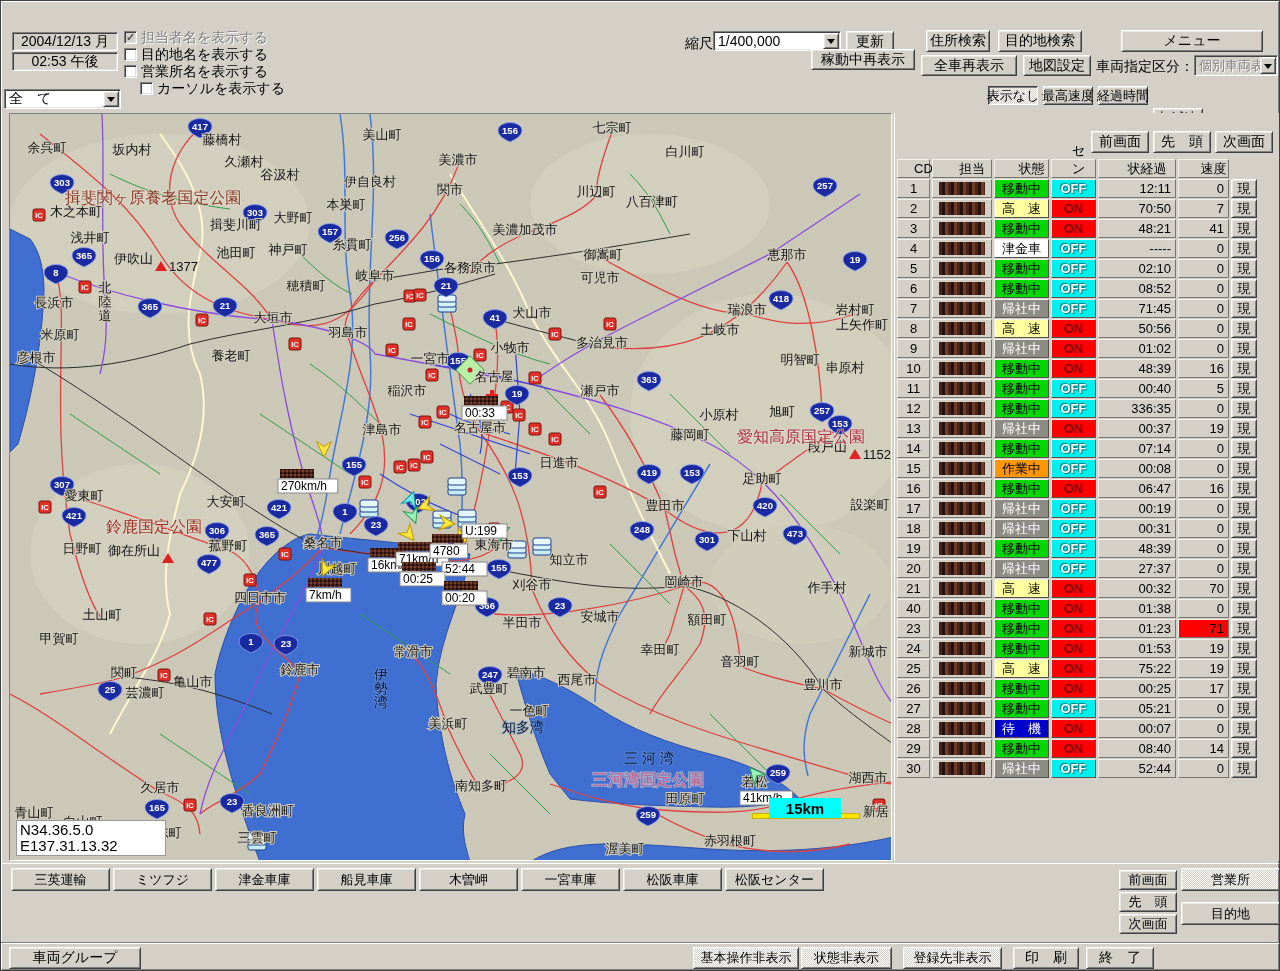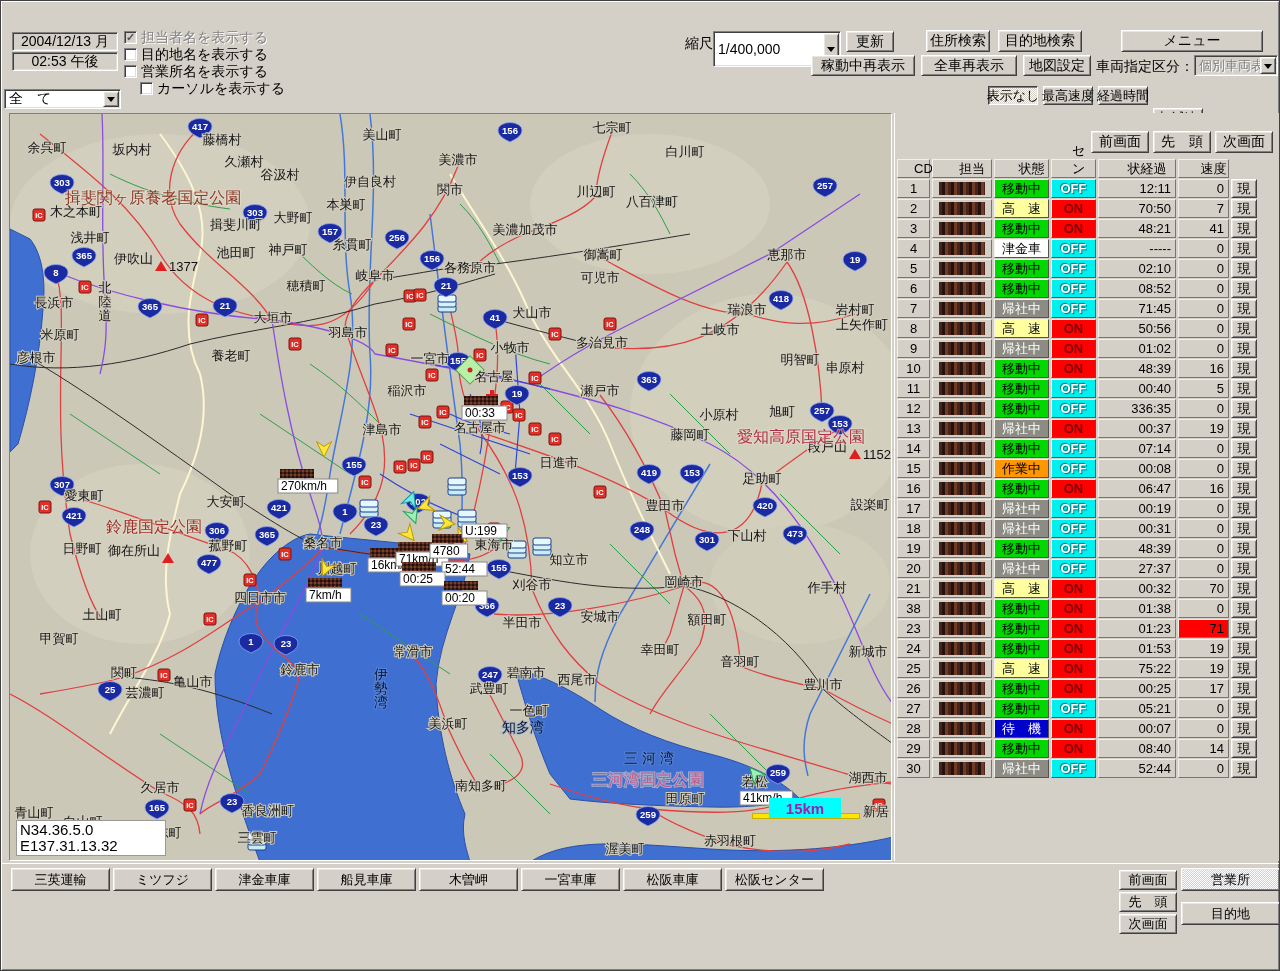--- a/index.html
+++ b/index.html
@@ -48,21 +48,21 @@
   .m-sea{font-size:14px;fill:#0a1836;paint-order:stroke;stroke:rgba(120,160,220,.4);stroke-width:2px;}
   .m-park{font-size:16px;paint-order:stroke;stroke:rgba(230,225,210,.55);stroke-width:2px;}
   .m-mt{font-size:13px;fill:#101010;paint-order:stroke;stroke:#d2cebe;stroke-width:2px;}
   .shield-num{font-size:9.5px;font-weight:bold;fill:#fff;}
   .ic-txt{font-size:7.5px;font-weight:bold;fill:#fff;}
   .vlab-txt{font-size:12px;fill:#000;}
   .coordbox{position:absolute;left:6px;bottom:4px;width:150px;background:#fff;border:1px solid #999;
     font-size:15px;color:#000;padding:1px 3px;line-height:16px;}
   .scalebar{position:absolute;left:742px;top:699px;width:108px;height:6px;background:#ffe400;border:1px solid #c8b000;}
   .scalebox{position:absolute;left:759px;top:684px;width:72px;height:20px;background:#00ffff;
-    display:flex;align-items:center;justify-content:center;color:#a21caf;font-weight:bold;font-size:15px;}
+    display:flex;align-items:center;justify-content:center;color:#000000;font-weight:bold;font-size:15px;}
   
   .panel{position:absolute;left:893px;top:112px;width:387px;height:748px;background:#d4d0c8;
     border-left:1px solid #fff;}
   .pnav{position:absolute;top:18px;right:8px;display:flex;gap:4px;}
   .pnav .btn{width:58px;height:22px;font-size:14px;}
   .vtable{position:absolute;left:2px;top:46px;}
   .t-row{display:grid;grid-template-columns:33px 60px 55px 45px 78px 51px 26px;column-gap:2px;margin-bottom:1px;}
   .t-row .cell,.t-row .hcell{height:19px;display:flex;align-items:center;justify-content:center;font-size:13px;
     background:#d4d0c8;border:1px solid;border-color:#f2f0ea #77756e #77756e #f2f0ea;}
   .t-row .hcell{font-size:13px;padding-left:20px;}
@@ -111,30 +111,30 @@
         <div class="cb-box"></div>
         <div class="cb-label">営業所名を表示する</div>
       </div>
       <div class="cb-row" style="left: 123px; top: 80px; position: absolute; padding-left: 16px;">
         <div class="cb-box"></div>
         <div class="cb-label">カーソルを表示する</div>
       </div>
     </div>
 
   <div style="position:absolute;left:684px;top:34px;font-size:14px;">縮尺</div>
-  <div class="combo sunken" style="left:712px;top:30px;width:128px;height:36px;">
+  <div class="combo sunken" style="left:712px;top:30px;width:128px;height:20px;">
     <span>1/400,000</span>
     <span class="arrow"></span>
   </div>
   <div class="btn" style="position:absolute;left:845px;top:30px;width:48px;height:21px;font-size:14px;">更新</div>
   <div class="btn" style="position:absolute;left:925px;top:29px;width:64px;height:22px;font-size:14px;">住所検索</div>
   <div class="btn" style="position:absolute;left:997px;top:29px;width:84px;height:22px;font-size:14px;">目的地検索</div>
   <div class="btn" style="position:absolute;left:1120px;top:29px;width:142px;height:22px;font-size:14px;">メニュー</div>
 
-  <div class="btn" style="position:absolute;left:810px;top:54px;width:104px;height:21px;font-size:14px;">稼動中再表示</div>
+  <div class="btn" style="position:absolute;left:810px;top:48px;width:104px;height:21px;font-size:14px;">稼動中再表示</div>
   <div class="btn" style="position:absolute;left:920px;top:54px;width:96px;height:21px;font-size:14px;">全車再表示</div>
   <div class="btn" style="position:absolute;left:1022px;top:54px;width:68px;height:21px;font-size:14px;">地図設定</div>
   <div style="position:absolute;left:1095px;top:57px;font-size:14px;">車両指定区分：</div>
   <div class="combo sunken disabled" style="left:1193px;top:54px;width:84px;height:21px;font-size:13px;">
     <span>個別車両表示</span>
     <span class="arrow"></span>
   </div>
   <div id="mode-row" style="position:absolute;left:987px;top:85px;display:flex;gap:5px;">
       <div class="btn pressed dither" style="width: 50px; height: 19px;">表示なし</div>
       <div class="btn" style="width: 50px; height: 19px;">最高速度</div>
@@ -1040,21 +1040,21 @@
             <div class="cell">
               <div class="censored"></div>
             </div>
             <div class="chip" style="background: rgb(255, 255, 160); color: rgb(0, 0, 0);">高　速</div>
             <div class="chip sensor-on" style="background: rgb(255, 0, 0); color: rgb(124, 0, 0);">ON</div>
             <div class="cell rnum">00:32</div>
             <div class="cell rnum">70</div>
             <div class="btn genbtn">現</div>
           </div>
           <div class="t-row">
-            <div class="cell num">38</div>
+            <div class="cell num">40</div>
             <div class="cell">
               <div class="censored"></div>
             </div>
             <div class="chip" style="background: rgb(0, 216, 0); color: rgb(0, 0, 0);">移動中</div>
             <div class="chip sensor-on" style="background: rgb(255, 0, 0); color: rgb(124, 0, 0);">ON</div>
             <div class="cell rnum">01:38</div>
             <div class="cell rnum">0</div>
             <div class="btn genbtn">現</div>
           </div>
           <div class="t-row">
@@ -1162,14 +1162,24 @@
       </div>
     <div class="rstack" id="right-stack">
         <div class="btn" style="top: 6px;">前画面</div>
         <div class="btn" style="top: 28px;">先　頭</div>
         <div class="btn" style="top: 50px;">次画面</div>
       </div>
     <div class="btn bigbtn dither" style="top:4px;">営業所</div>
     <div class="btn bigbtn" style="top:38px;">目的地</div>
   </div>
 
+  <div class="bottombar">
+    <div class="btn" style="left:8px;width:132px;font-size:14px;">車両グループ</div>
+    <div id="toggle-buttons">
+        <div class="btn dither" style="left: 692px; width: 106px;">基本操作非表示</div>
+        <div class="btn dither" style="left: 800px; width: 91px;">状態非表示</div>
+        <div class="btn dither" style="left: 902px; width: 99px;">登録先非表示</div>
+      </div>
+    <div class="btn" style="left:1012px;width:66px;font-size:14px;">印　刷</div>
+    <div class="btn" style="left:1085px;width:68px;font-size:14px;">終　了</div>
+  </div>
 
 </div>
 
 </body></html>

